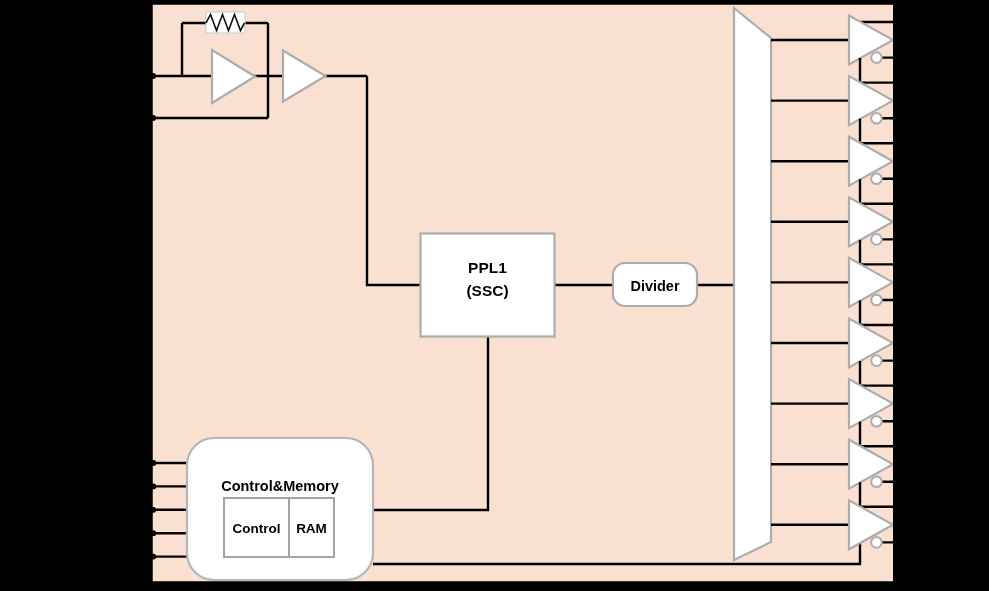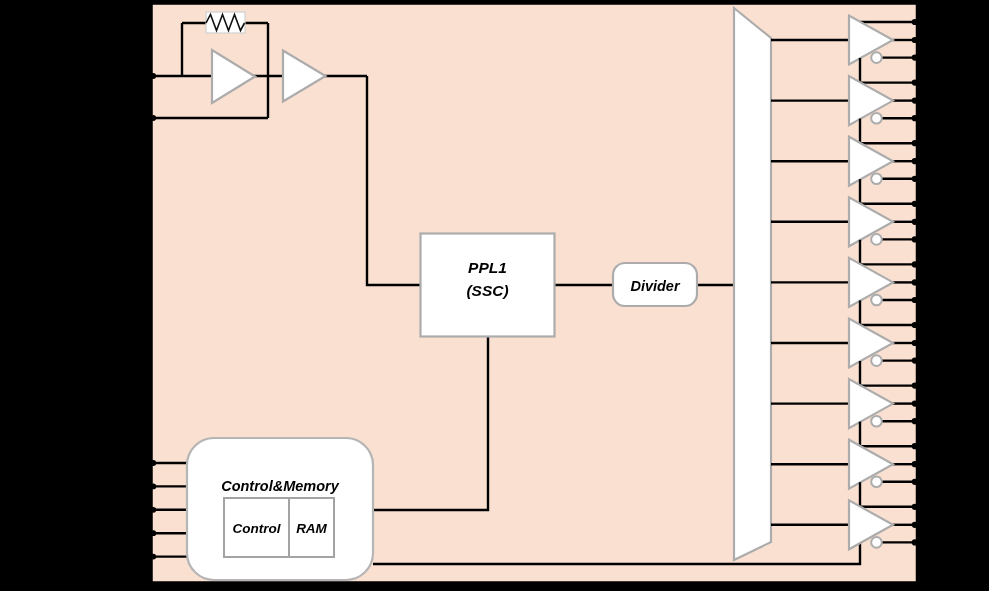--- a/index.html
+++ b/index.html
@@ -1,18 +1,18 @@
 <!DOCTYPE html>
 <html><head>
 <meta charset="utf-8">
 <style>
   html,body { margin:0; padding:0; background:#000; }
   .stage {
-    position:relative; width:989px; height:591px; background:#000;
-    font-family:"Liberation Sans", sans-serif; overflow:hidden;font-style:italic;
+    position:relative; width:893px; height:591px; background:#000;
+    font-family:"Liberation Sans", sans-serif; overflow:hidden;
   }
   .stage svg { position:absolute; left:0; top:0; }
   text { fill:#000000; font-weight:bold; font-family:"Liberation Sans", sans-serif; }
   .t15 { font-size:15.5px; }
   .t14 { font-size:14.5px; }
   .t13 { font-size:13.5px; }
 </style>
 </head>
 <body>
 

